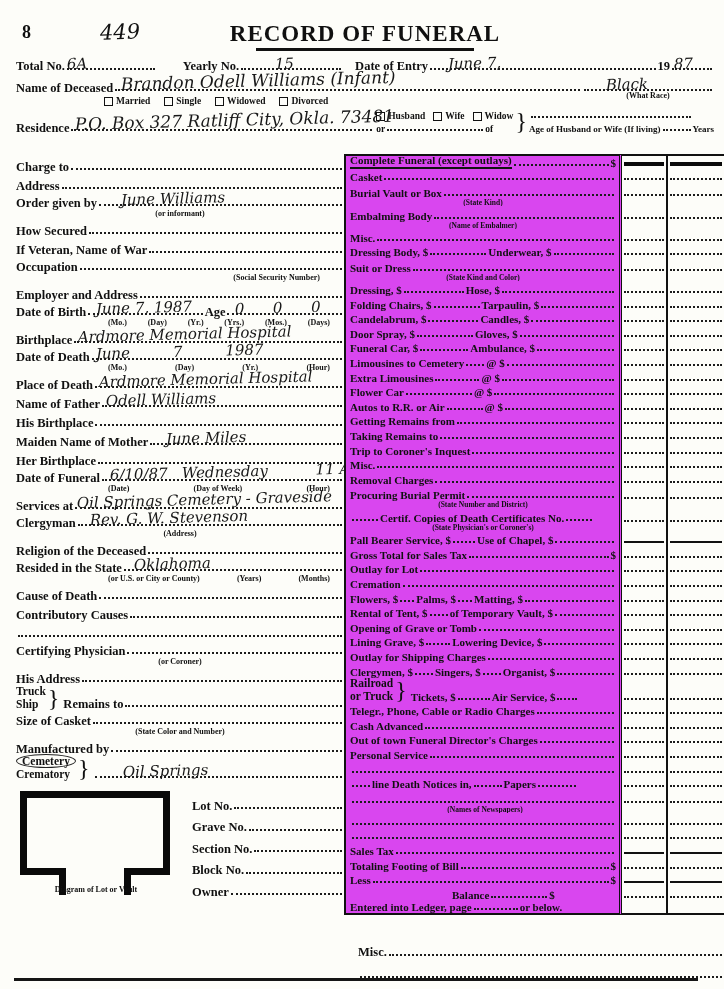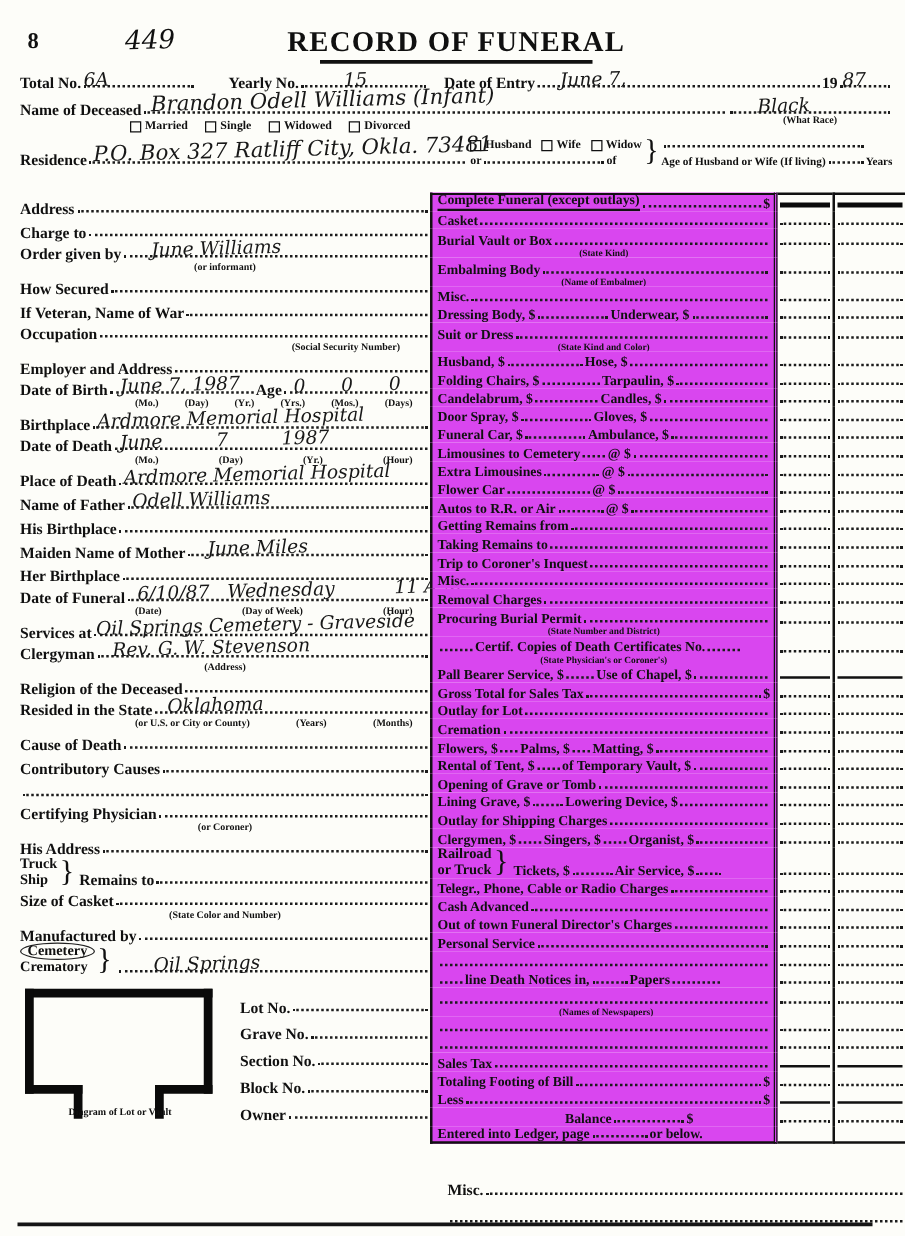--- a/index.html
+++ b/index.html
@@ -192,27 +192,27 @@
         </span>
       </span>
     </div>
   </div>
 
   <div class="main">
     <div class="leftcol">
       <div id="left-rows">
           <div class="lrow">
             <div class="lmain">
+              <span class="txt">Charge to</span>
+              <span class="dots fill"></span>
+            </div>
+          </div>
+          <div class="lrow">
+            <div class="lmain">
               <span class="txt">Address</span>
-              <span class="dots fill"></span>
-            </div>
-          </div>
-          <div class="lrow">
-            <div class="lmain">
-              <span class="txt">Charge to</span>
               <span class="dots fill"></span>
             </div>
           </div>
           <div class="lrow hassub">
             <div class="lmain">
               <span class="txt">Order given by</span>
               <span class="dots fill">
                 <i class="hw" style="left: 22px;">June Williams</i>
               </span>
             </div>
@@ -596,21 +596,21 @@
             <div class="m1">
               <i class="mline dot"></i>
             </div>
             <div class="m2">
               <i class="mline dot"></i>
             </div>
           </div>
           <div class="crow">
             <div class="clabel">
               <div class="lmain">
-                <span class="txt">Husband, $</span>
+                <span class="txt">Dressing, $</span>
                 <span class="dots" style="width: 60px;"></span>
                 <span class="txt">Hose, $</span>
                 <span class="dots fill"></span>
               </div>
             </div>
             <div class="m1">
               <i class="mline dot"></i>
             </div>
             <div class="m2">
               <i class="mline dot"></i>

